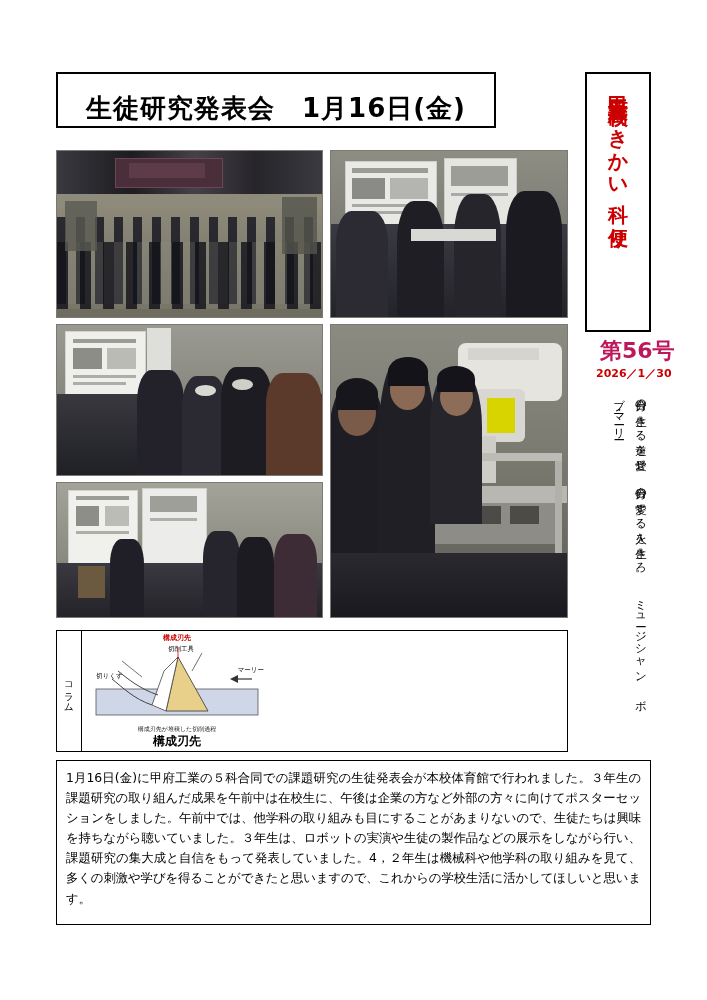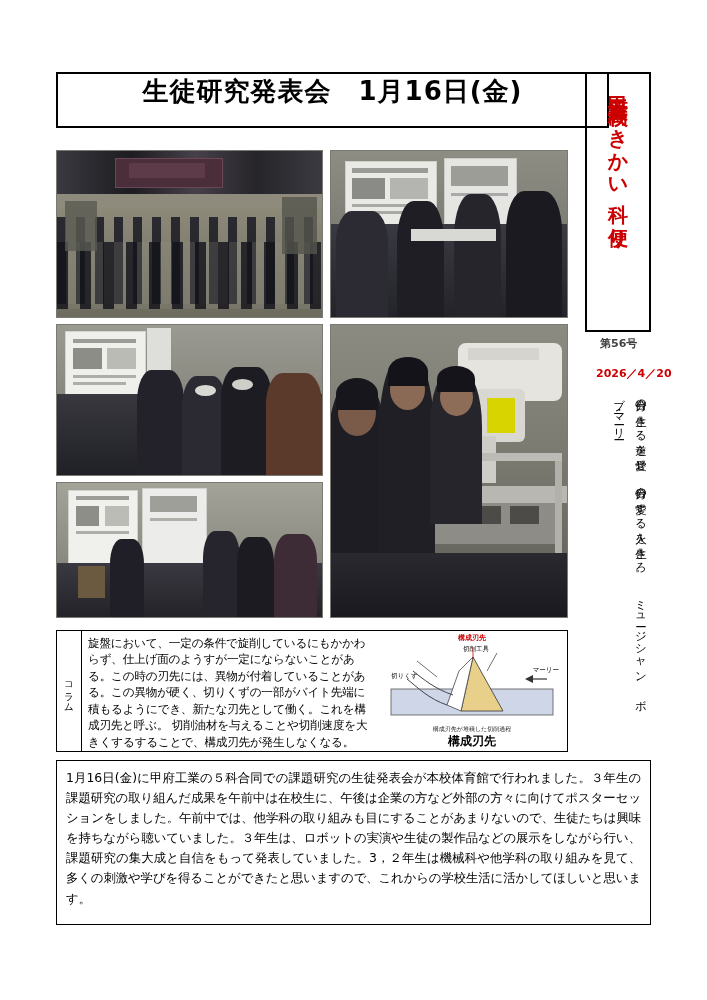--- a/index.html
+++ b/index.html
@@ -19,26 +19,26 @@
     position: absolute;
     left: 0; top: 0;
     width: 707px;
     height: 1000px;
   }
   
   .title-box {
     position: absolute;
     left: 56px;
     top: 72px;
-    width: 553px;
+    width: 440px;
     height: 56px;
     border: 2px solid #000;
     box-sizing: border-box;
     display: flex;
-    align-items: flex-start;
+    align-items: flex-end;
     justify-content: center;
   }
   .title-text {
     font-family: "DejaVu Sans", sans-serif;
     font-weight: bold;
     font-size: 26px;
     letter-spacing: 1px;
     white-space: nowrap;
   }
   
@@ -65,22 +65,22 @@
     font-size: 20px;
     line-height: 1.15;
     letter-spacing: 2px;
   }
   .issue-no {
     position: absolute;
     left: 600px;
     top: 336px;
     font-family: "DejaVu Sans", sans-serif;
     font-weight: bold;
-    color: #404040;
-    font-size: 11px;
+    color: #be185d;
+    font-size: 22px;
   }
   .issue-date {
     position: absolute;
     left: 596px;
     top: 366px;
     font-family: "DejaVu Sans", sans-serif;
     font-weight: bold;
     color: #cc0000;
     font-size: 11px;
   }
@@ -218,21 +218,21 @@
 <div class="page">
 
   <div class="title-box">
     <div class="title-text">生徒研究発表会　1月16日(金)</div>
   </div>
 
   <div class="banner">
     <div class="vtext">甲府工業高校　きかい科　便り</div>
   </div>
   <div class="issue-no">第56号</div>
-  <div class="issue-date">2026／4／20</div>
+  <div class="issue-date">2026／1／30</div>
   <div class="quote-box">
     <div class="quote-text">自分の生きる道を愛せ。自分の愛する人を生きろ。　ミュージシャン　ボブ・マーリー</div>
   </div>
 
   <div class="photo" style="left:56px; top:150px; width:267px; height:168px; background:#5f6256;">
     <div class="ph-inner">
       <div class="band" style="top:0; height:26%; background:#2b2a2c;"></div>
       <div class="band" style="top:0; height:26%; background:linear-gradient(90deg,#3a3940 0%,#1d1c20 28%,#474049 52%,#26252a 75%,#3b3a40 100%);"></div>
       <div style="position:absolute; left:22%; top:4%; width:40%; height:17%; background:#4a2f3a; border:1px solid #6b4654;"></div>
       <div style="position:absolute; left:27%; top:7%; width:29%; height:9%; background:#5d3b49;"></div>
@@ -338,22 +338,20 @@
       <div style="position:absolute; left:68%; top:40%; width:14%; height:60%; background:#1c1b22; border-radius:32% 32% 0 0;"></div>
       <div style="position:absolute; left:82%; top:38%; width:16%; height:62%; background:#3d2b35; border-radius:32% 32% 0 0;"></div>
       <div style="position:absolute; left:8%; top:62%; width:10%; height:24%; background:#6b5a3f;"></div>
     </div>
   </div>
 
   <div class="column-box">
     <div class="column-label">
       <span>コラム</span>
     </div>
-    <div class="column-text">旋盤において、一定の条件で旋削しているにもかかわらず、仕上げ面のようすが一定にならないことがある。この時の刃先には、異物が付着していることがある。この異物が硬く、切りくずの一部がバイト先端に積もるようにでき、新たな刃先として働く。これを構成刃先と呼ぶ。
-切削油材を与えることや切削速度を大きくするすることで、構成刃先が発生しなくなる。</div>
     <div class="column-fig">
       <div class="fig-top">構成刃先</div>
       <div class="fig-l1">切りくず</div>
       <div class="fig-l2">切削工具</div>
       <div class="fig-l3">マーリー</div>
       <svg width="190" height="122" viewBox="0 0 190 122" style="position:absolute; left:0; top:0;">
         <rect x="14" y="58" width="162" height="26" fill="#cfd6e8" stroke="#555" stroke-width="0.8"></rect>
         <polygon points="96,26 126,80 84,80" fill="#e8d08a" stroke="#444" stroke-width="0.9"></polygon>
         <polygon points="96,26 84,80 70,74 82,40" fill="#ffffff" stroke="#444" stroke-width="0.8"></polygon>
         <path d="M70,74 C52,68 40,56 30,48" stroke="#444" stroke-width="1" fill="none"></path>
@@ -362,15 +360,15 @@
         <line x1="120" y1="22" x2="110" y2="40" stroke="#333" stroke-width="0.7"></line>
         <line x1="96" y1="16" x2="96" y2="28" stroke="#cc0000" stroke-width="0.8"></line>
         <path d="M170,48 L150,48" stroke="#333" stroke-width="1.2" marker-end="none"></path>
         <polygon points="148,48 156,44 156,52" fill="#333"></polygon>
       </svg>
       <div class="fig-sub">構成刃先が堆積した切削過程</div>
       <div class="fig-caption">構成刃先</div>
     </div>
   </div>
 
-  <div class="body-box">1月16日(金)に甲府工業の５科合同での課題研究の生徒発表会が本校体育館で行われました。３年生の課題研究の取り組んだ成果を午前中は在校生に、午後は企業の方など外部の方々に向けてポスターセッションをしました。午前中では、他学科の取り組みも目にすることがあまりないので、生徒たちは興味を持ちながら聴いていました。３年生は、ロボットの実演や生徒の製作品などの展示をしながら行い、課題研究の集大成と自信をもって発表していました。3，２年生は機械科や他学科の取り組みを見て、多くの刺激や学びを得ることができたと思いますので、これからの学校生活に活かしてほしいと思います。</div>
+  <div class="body-box">1月16日(金)に甲府工業の５科合同での課題研究の生徒発表会が本校体育館で行われました。３年生の課題研究の取り組んだ成果を午前中は在校生に、午後は企業の方など外部の方々に向けてポスターセッションをしました。午前中では、他学科の取り組みも目にすることがあまりないので、生徒たちは興味を持ちながら聴いていました。３年生は、ロボットの実演や生徒の製作品などの展示をしながら行い、課題研究の集大成と自信をもって発表していました。4，２年生は機械科や他学科の取り組みを見て、多くの刺激や学びを得ることができたと思いますので、これからの学校生活に活かしてほしいと思います。</div>
 
 </div>
 
 </body></html>

